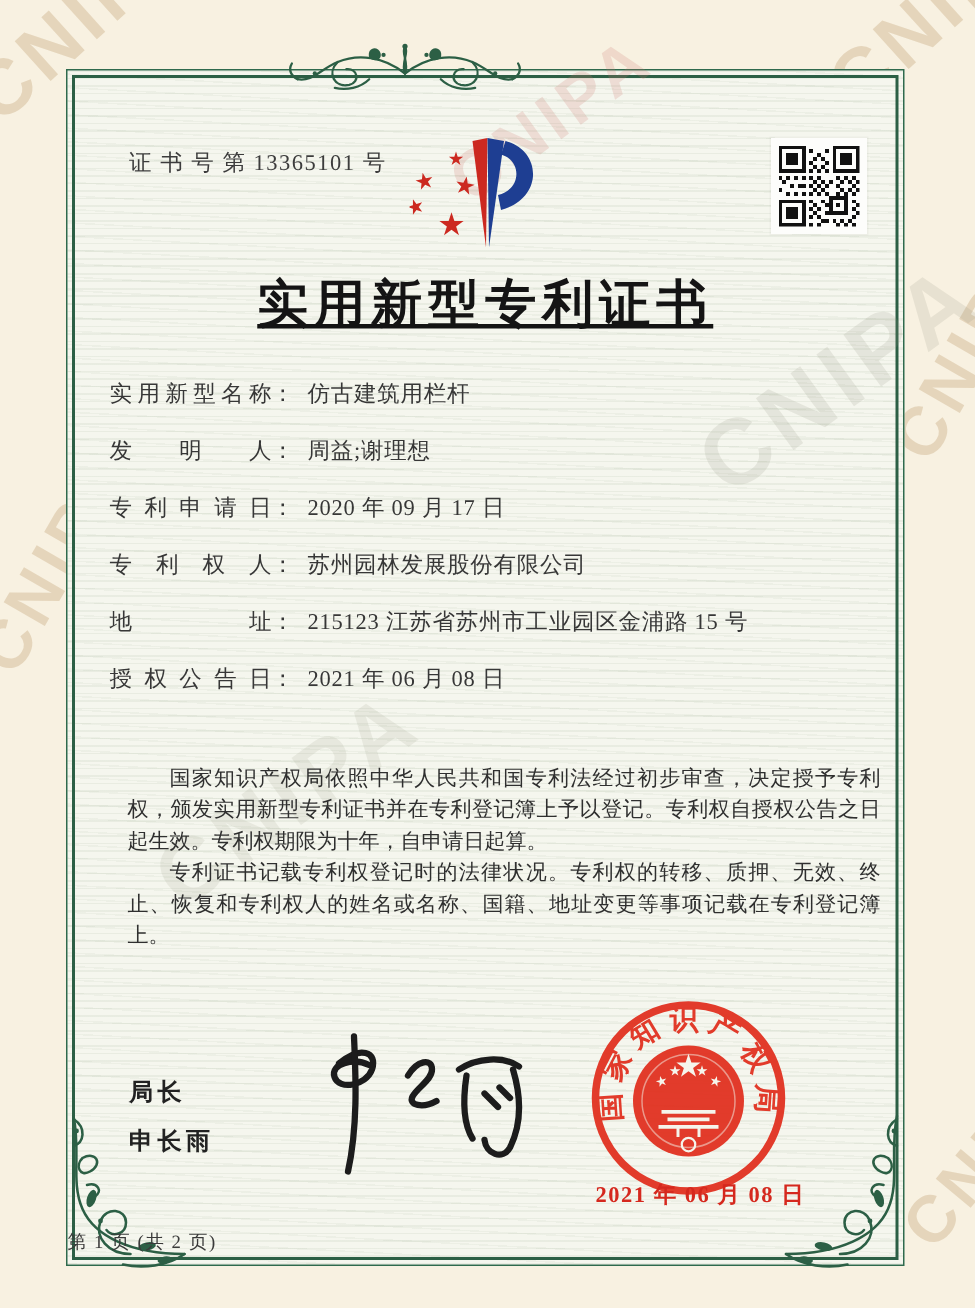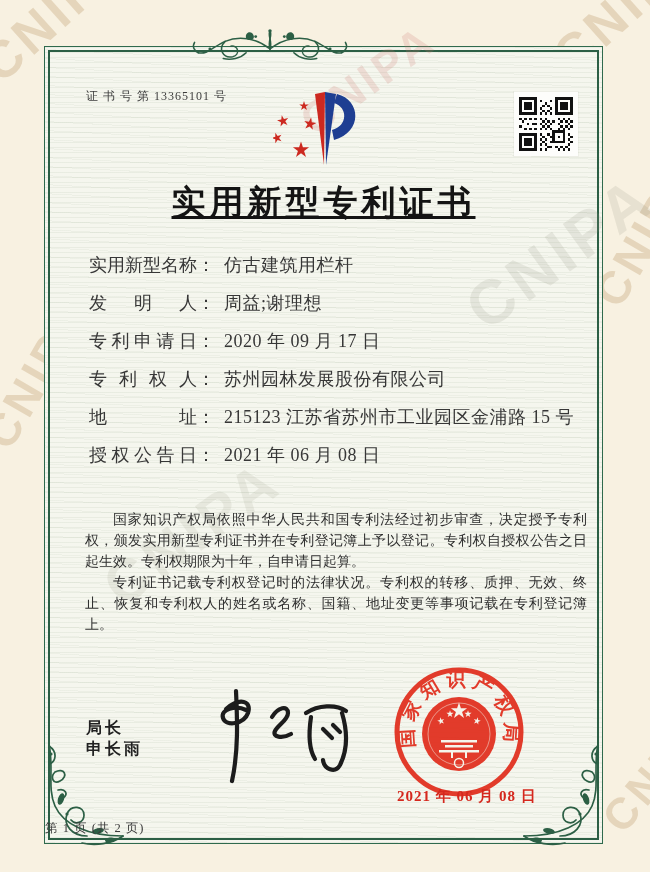--- a/index.html
+++ b/index.html
@@ -38,47 +38,47 @@
   }
   .iwm1{left:408px;top:170px;font-size:62px;color:rgba(150,148,130,0.17);transform:rotate(-36deg);letter-spacing:5px;}
   .iwm2{left:46px;top:452px;font-size:58px;color:rgba(150,148,130,0.14);transform:rotate(-36deg);letter-spacing:5px;}
   .iwm3{left:246px;top:8px;font-size:44px;color:rgba(204,122,108,0.20);transform:rotate(-36deg);letter-spacing:4px;}
   
   .top-orn{position:absolute;left:140px;top:-19px;width:170px;height:42px;}
   .corner-orn{position:absolute;width:86px;height:106px;}
   .corner-orn.bl{left:-4px;bottom:-5px;}
   .corner-orn.br{right:-4px;bottom:-5px;transform:scaleX(-1);}
   
-  .cert-no{position:absolute;left:41px;top:41px;font-size:12px;color:#3c3c3c;letter-spacing:1px;}
+  .cert-no{position:absolute;left:41px;top:52px;font-size:15px;color:#3c3c3c;letter-spacing:1px;}
   .logo{position:absolute;left:228px;top:40px;width:90px;height:84px;}
   .qr{position:absolute;left:469px;top:45px;width:64px;height:64px;background:#fdfdfb;
       display:flex;align-items:center;justify-content:center;box-shadow:0 0 0 1px rgba(0,0,0,0.03);}
   .title{
     position:absolute;left:0;top:133px;width:100%;text-align:center;
     font-size:34px;font-weight:bold;color:#141414;letter-spacing:4px;margin:0;text-decoration:underline;
   }
   
-  .fields{position:absolute;left:44px;top:206px;width:502px;font-size:18px;color:#373737;}
+  .fields{position:absolute;left:28px;top:206px;width:502px;font-size:15px;color:#373737;}
   .frow{height:38px;position:relative;white-space:nowrap;}
   .flabel{
     display:inline-block;width:108px;text-align:justify;text-align-last:justify;
     text-justify:inter-character;vertical-align:top;
   }
   .fcolon{display:inline-block;vertical-align:top;}
   .fvalue{display:inline-block;margin-left:9px;vertical-align:top;letter-spacing:0.5px;}
   .fpair2{position:absolute;left:240px;top:0;white-space:nowrap;}
   .fpair2 .flabel{width:82px;}
   
   .bodytext{position:absolute;left:40px;top:462px;width:502px;font-size:14px;line-height:21px;
             color:#2f2f2f;text-align:justify;}
   .bodytext p{margin:0;text-indent:28px;}
   
   .officer{position:absolute;left:41px;top:671px;font-family:Liberation Sans, sans-serif;
            font-size:16px;font-weight:bold;color:#222;letter-spacing:3px;}
-  .officer .o-name{margin-top:0;}
+  .officer .o-name{margin-top:12px;}
   .sig{position:absolute;left:151px;top:640px;width:160px;height:100px;}
   
   .seal{position:absolute;left:346px;top:617px;width:136px;height:136px;opacity:0.94;}
   .seal-date{
     position:absolute;left:352px;top:740px;width:170px;
     font-size:15px;font-weight:bold;color:#d5281e;letter-spacing:1px;white-space:nowrap;
   }
   
   .footer{position:absolute;left:0;top:773px;width:100%;
           font-size:12.5px;color:#3a3a3a;letter-spacing:1px;}

